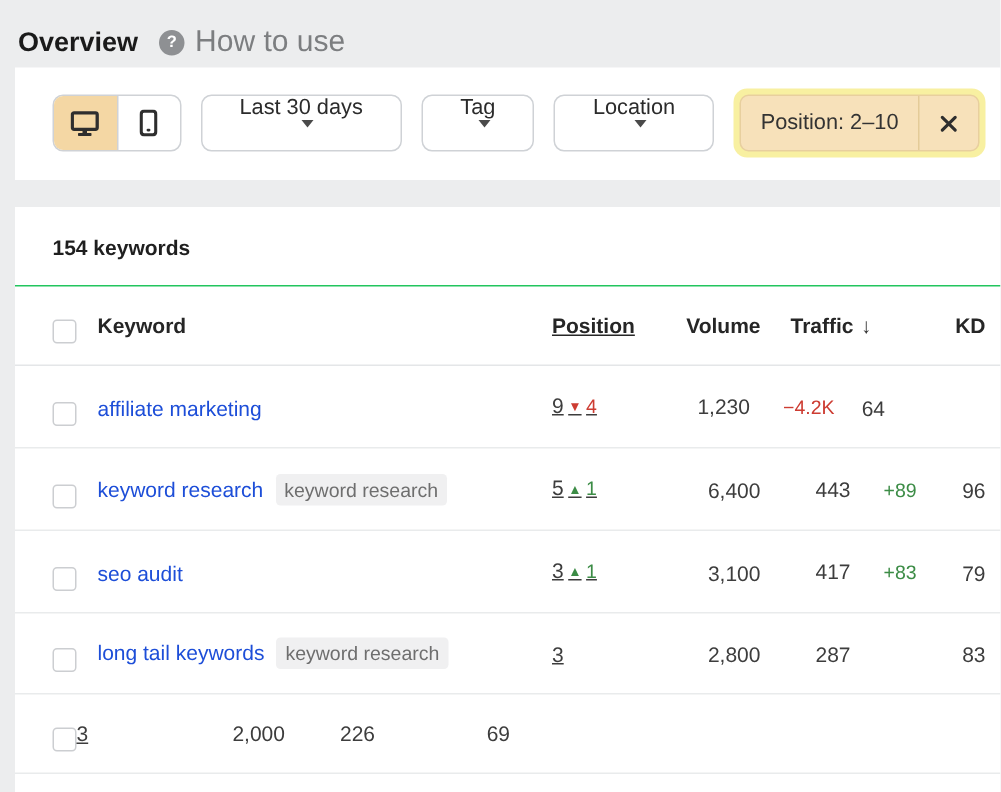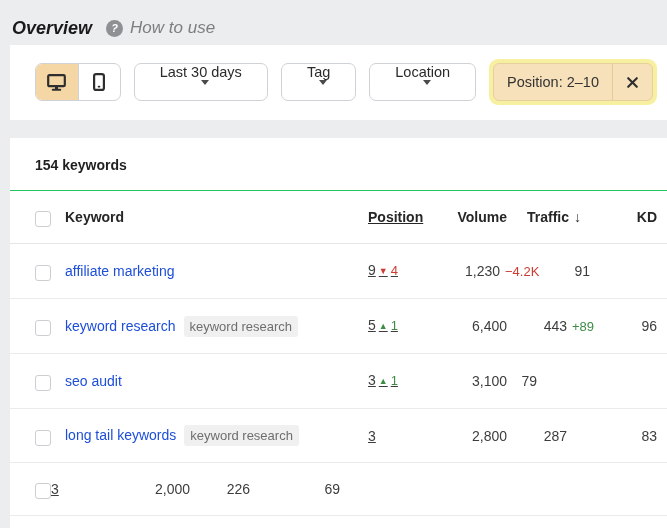--- a/index.html
+++ b/index.html
@@ -7,31 +7,31 @@
   body {
     background:#ecedee;
     font-family:"Liberation Sans", sans-serif;
     font-size:14px;
     color:#222;
   }
 
   
   .page-header {
     display:flex; align-items:center;
-    padding:11px 0 0 12px; height:45px;font-style:italic;
+    padding:11px 0 0 12px; height:45px;
   }
   .page-title { font-size:18px; font-weight:bold; color:#1a1a1a; }
   .help { display:flex; align-items:center; margin-left:14px; cursor:pointer; }
   .help-circle {
     width:17px; height:17px; border-radius:50%;
     background:#8e9093; color:#fff;
     font-size:11px; font-weight:bold;
     display:flex; align-items:center; justify-content:center;
   }
-  .help-label { margin-left:7px; color:#7c7e80; font-size:17px; }
+  .help-label { margin-left:7px; color:#7c7e80; font-size:20px; }
 
   
   .panel { background:#fff; margin-left:10px; }
 
   
   .toolbar {
     display:flex; align-items:center; gap:13px;
     padding:14px 10px 15px 25px;
   }
   .seg-group {
@@ -76,21 +76,21 @@
   }
 
   
   .table-panel { margin-top:18px; min-height:398px; }
   .kw-count {
     padding:19px 0 17px 25px; font-weight:bold; color:#1f1f1f;
     border-bottom:1px solid #22c55e;
   }
 
   .trow {
-    display:flex; align-items:center;
+    display:flex; align-items:flex-end;
     padding:14px 16px 14px 0;
     border-bottom:1px solid #e9ebec;
     line-height:24px;
   }
   .thead { border-bottom:1px solid #e4e6e8; font-weight:bold; color:#262626; }
 
   .c-check { width:16px; margin-left:25px; flex:none; }
   .checkbox {
     appearance:none; -webkit-appearance:none;
     width:16px; height:16px; border:1px solid #ccced1; border-radius:3px;
@@ -109,21 +109,21 @@
   .tag {
     margin-left:8px; font-size:13px; color:#6e6e6e;
     background:#f0f0f1; border-radius:3px; padding:3px 6px;
     -webkit-box-decoration-break:clone; box-decoration-break:clone;
   }
 
   .tri { font-size:9px; margin:0 3px; position:relative; top:-1px; }
   .chg { font-size:13px; }
   .down { color:#cd3c32; }
   .up   { color:#3c8c46; }
-  .t-chg { margin-left:5px; font-size:13px; }
+  .t-chg { margin-left:22px; font-size:13px; }
 
   .sort-arrow { margin-left:5px; color:#333; }
 
   .icon-svg { display:block; }
 </style>
 </head>
 <body>
 
 <div class="page-header">
   <div class="page-title">Overview</div>
@@ -208,21 +208,21 @@
       </div>
     <div class="c-kw">
         <div class="kw-wrap">
       <a class="kw-link">affiliate marketing</a>
     </div>
       </div>
     <div class="c-pos num">
       <span>9</span><span class="tri down">▼</span><span class="chg down">4</span>
     </div>
     <div class="c-traffic"><span class="t-num num">1,230</span><span class="t-chg down">−4.2K</span></div>
-    <div class="c-kd num">91</div>
+    <div class="c-kd num">64</div>
   </div>
 
   <div class="trow">
     <div class="c-check">
         <input type="checkbox" class="checkbox" style="">
       </div>
     <div class="c-kw">
         <div class="kw-wrap">
       <a class="kw-link">keyword research</a><span class="tag">keyword research</span>
     </div>
@@ -241,20 +241,21 @@
       </div>
     <div class="c-kw">
         <div class="kw-wrap">
       <a class="kw-link">seo audit</a>
     </div>
       </div>
     <div class="c-pos num">
       <span>3</span><span class="tri up">▲</span><span class="chg up">1</span>
     </div>
     <div class="c-vol num">3,100</div>
+    <div class="c-traffic"><span class="t-num num">417</span><span class="t-chg up">+83</span></div>
     <div class="c-kd num">79</div>
   </div>
 
   <div class="trow">
     <div class="c-check">
         <input type="checkbox" class="checkbox" style="">
       </div>
     <div class="c-kw">
         <div class="kw-wrap">
       <a class="kw-link">long tail keywords</a><span class="tag">keyword research</span>

